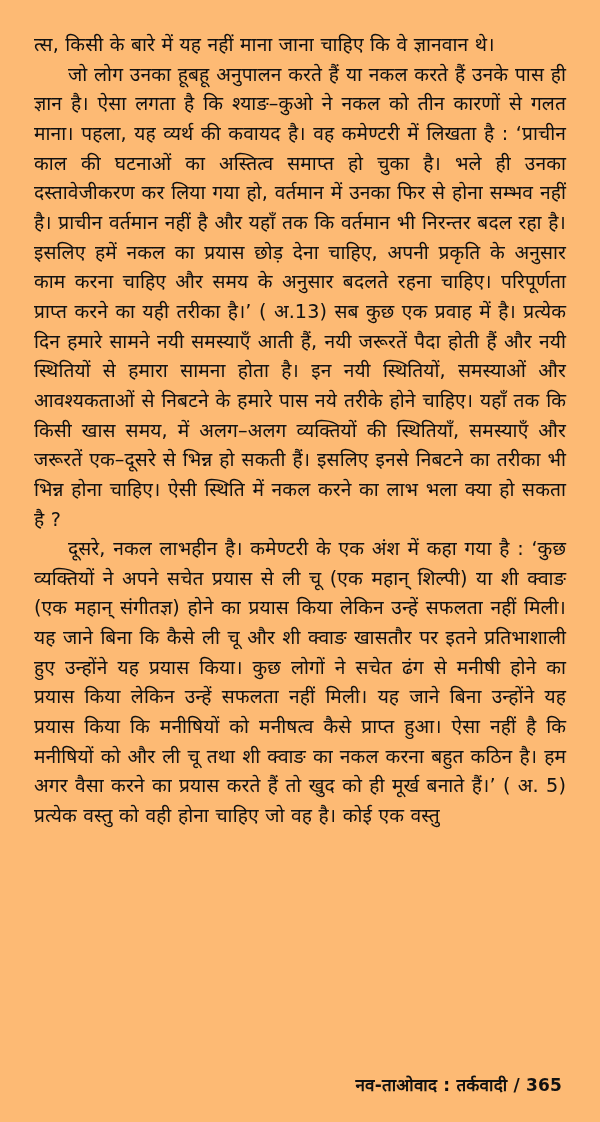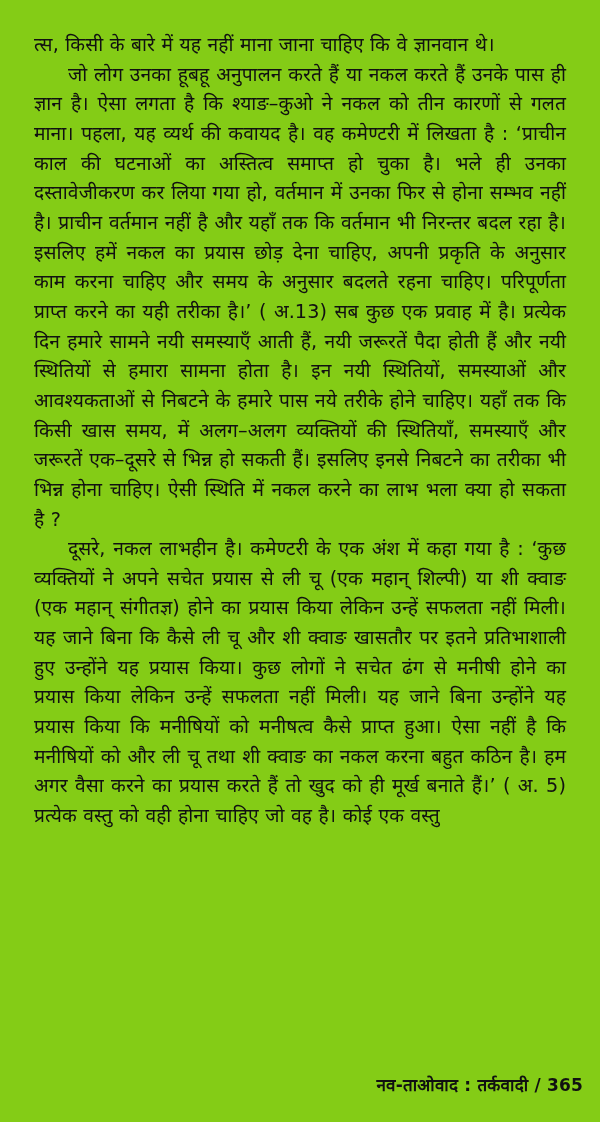--- a/index.html
+++ b/index.html
@@ -14,41 +14,41 @@
     font-family: "DejaVu Sans", sans-serif;
     color: #0f0f0f;
     overflow: hidden;
   }
   .page {
     box-sizing: border-box;
     width: 600px;
     height: 1122px;
     padding: 30px 34px 0 34px;
     position: relative;
-    background: #84cc16;
+    background: #fdba74;
   }
   .body-text {
     font-size: 19.2px;
     line-height: 1.545;
     text-align: justify;
     text-justify: inter-word;
     letter-spacing: 0.1px;
     word-spacing: 0.3px;
     color: #111111;
   }
   .para {
     margin: 0 0 0 0;
     text-indent: 0;
   }
   .para.indented {
     text-indent: 34px;
   }
   .footer {
     position: absolute;
-    right: 17px;
+    right: 38px;
     bottom: 26px;
     font-size: 17px;
     font-weight: bold;
     color: #111111;
     letter-spacing: 0.2px;
   }
 </style>
 </head>
 <body>
 

